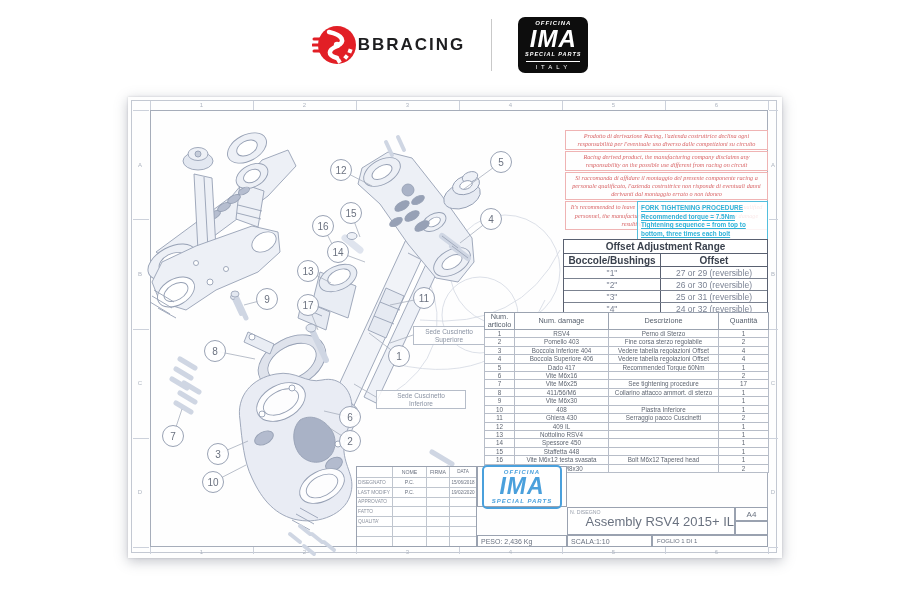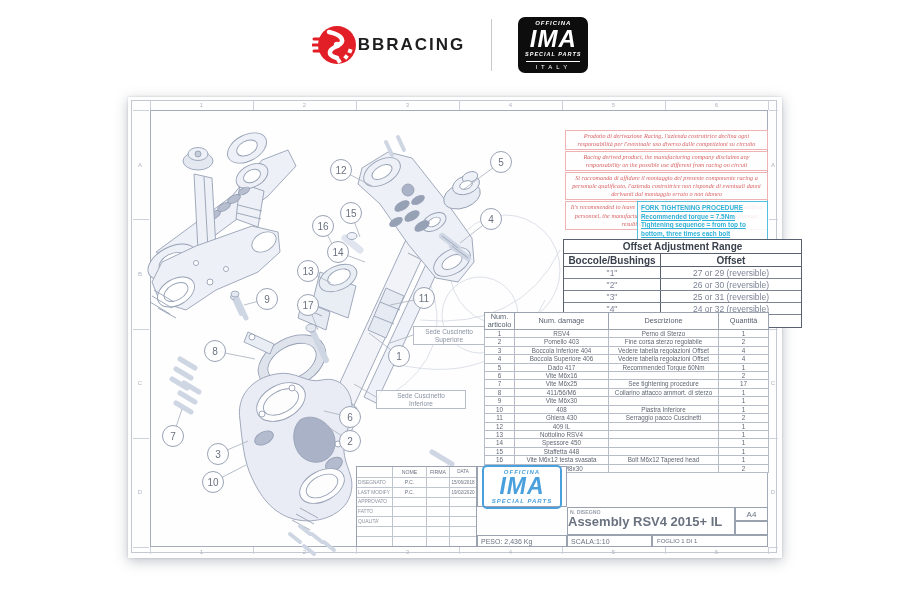--- a/index.html
+++ b/index.html
@@ -35,21 +35,21 @@
   
   .disclaimer{position:absolute;left:437px;top:33px;width:203px;}
   .disc-p{border:1px solid #efb3b3;color:#d86466;font-family:"Liberation Serif",serif;font-style:italic;font-size:6.2px;line-height:1.3;text-align:center;padding:1px 3px;margin-bottom:1px;}
 
   
   .tighten{position:absolute;left:509px;top:104px;width:131px;border:1px solid #53bedd;box-sizing:border-box;padding:2px 3px;color:#2fb3d9;font-size:6.4px;font-weight:bold;line-height:1.35;background:rgba(255,255,255,.85);}
   .tighten .t-title{text-decoration:underline;}
   .tighten .t-line{text-decoration:underline;}
 
   
-  .offset{position:absolute;left:435px;top:142px;width:239px;box-sizing:border-box;border:1px solid #596070;background:#fff;font-family:"Liberation Sans",sans-serif;}
+  .offset{position:absolute;left:435px;top:142px;width:205px;box-sizing:border-box;border:1px solid #596070;background:#fff;font-family:"Liberation Sans",sans-serif;}
   .ot-title{font-size:10px;font-weight:bold;color:#3a414d;text-align:center;border-bottom:1px solid #596070;padding:1px 0;}
   .ot-head,.ot-row,.ot-foot{display:flex;}
   .ot-head{font-size:10px;font-weight:bold;color:#3a414d;border-bottom:1px solid #596070;}
   .ot-row{font-size:8.5px;color:#7b8394;border-bottom:1px solid #7b8290;}
   .ot-foot{font-size:10px;font-weight:bold;color:#3a414d;}
   .ot-c1{width:96px;text-align:center;border-right:1px solid #596070;padding:0.5px 0;}
   .ot-c2{flex:1;text-align:center;padding:0.5px 0;}
 
   
   .parts{position:absolute;left:356px;top:215px;width:284px;border-collapse:collapse;table-layout:fixed;background:#fff;}
@@ -69,21 +69,21 @@
   .sig-d{flex:1;font-size:4.6px;color:#6b7280;display:flex;align-items:center;justify-content:center;white-space:nowrap;}
   .imalogo{display:flex;flex-direction:column;align-items:center;justify-content:center;color:#4aa0dc;line-height:1;}
   .imalogo .il-box{border:2px solid #4aa0dc;border-radius:5px;padding:2px 8px 3px 8px;display:flex;flex-direction:column;align-items:center;}
   .il-top{font-size:6px;font-style:italic;font-weight:bold;letter-spacing:1px;}
   .il-main{font-size:23px;font-weight:900;font-style:italic;letter-spacing:1px;}
   .il-sub{font-size:6px;font-style:italic;font-weight:bold;letter-spacing:1px;}
   .titolo{display:flex;flex-direction:column;align-items:center;justify-content:center;color:#6a7280;font-size:14px;line-height:1.25;}
   .materiale{display:flex;flex-direction:column;align-items:center;justify-content:center;color:#6a7280;font-size:7.5px;line-height:1.25;}
   .peso,.scala{display:flex;align-items:center;color:#6a7280;font-size:7px;padding-left:3px;}
   .foglio{display:flex;align-items:center;color:#6a7280;font-size:6px;padding-left:4px;}
-  .disegno{display:flex;align-items:center;justify-content:flex-start;color:#6a7280;font-size:13px;font-weight:bold;}
+  .disegno{display:flex;align-items:center;justify-content:flex-end;color:#6a7280;font-size:13px;}
   .a4{display:flex;align-items:center;justify-content:center;color:#6a7280;font-size:8px;}
 </style>
 </head>
 <body>
 
 <div class="header">
   <div class="brandwrap">
     <svg width="46" height="46" viewBox="-23 -23 46 46">
       <line x1="-21" y1="-6" x2="-10" y2="-6" stroke="#e21f26" stroke-width="3" stroke-linecap="round"></line>
       <line x1="-22" y1="0" x2="-12" y2="0" stroke="#e21f26" stroke-width="3" stroke-linecap="round"></line>

